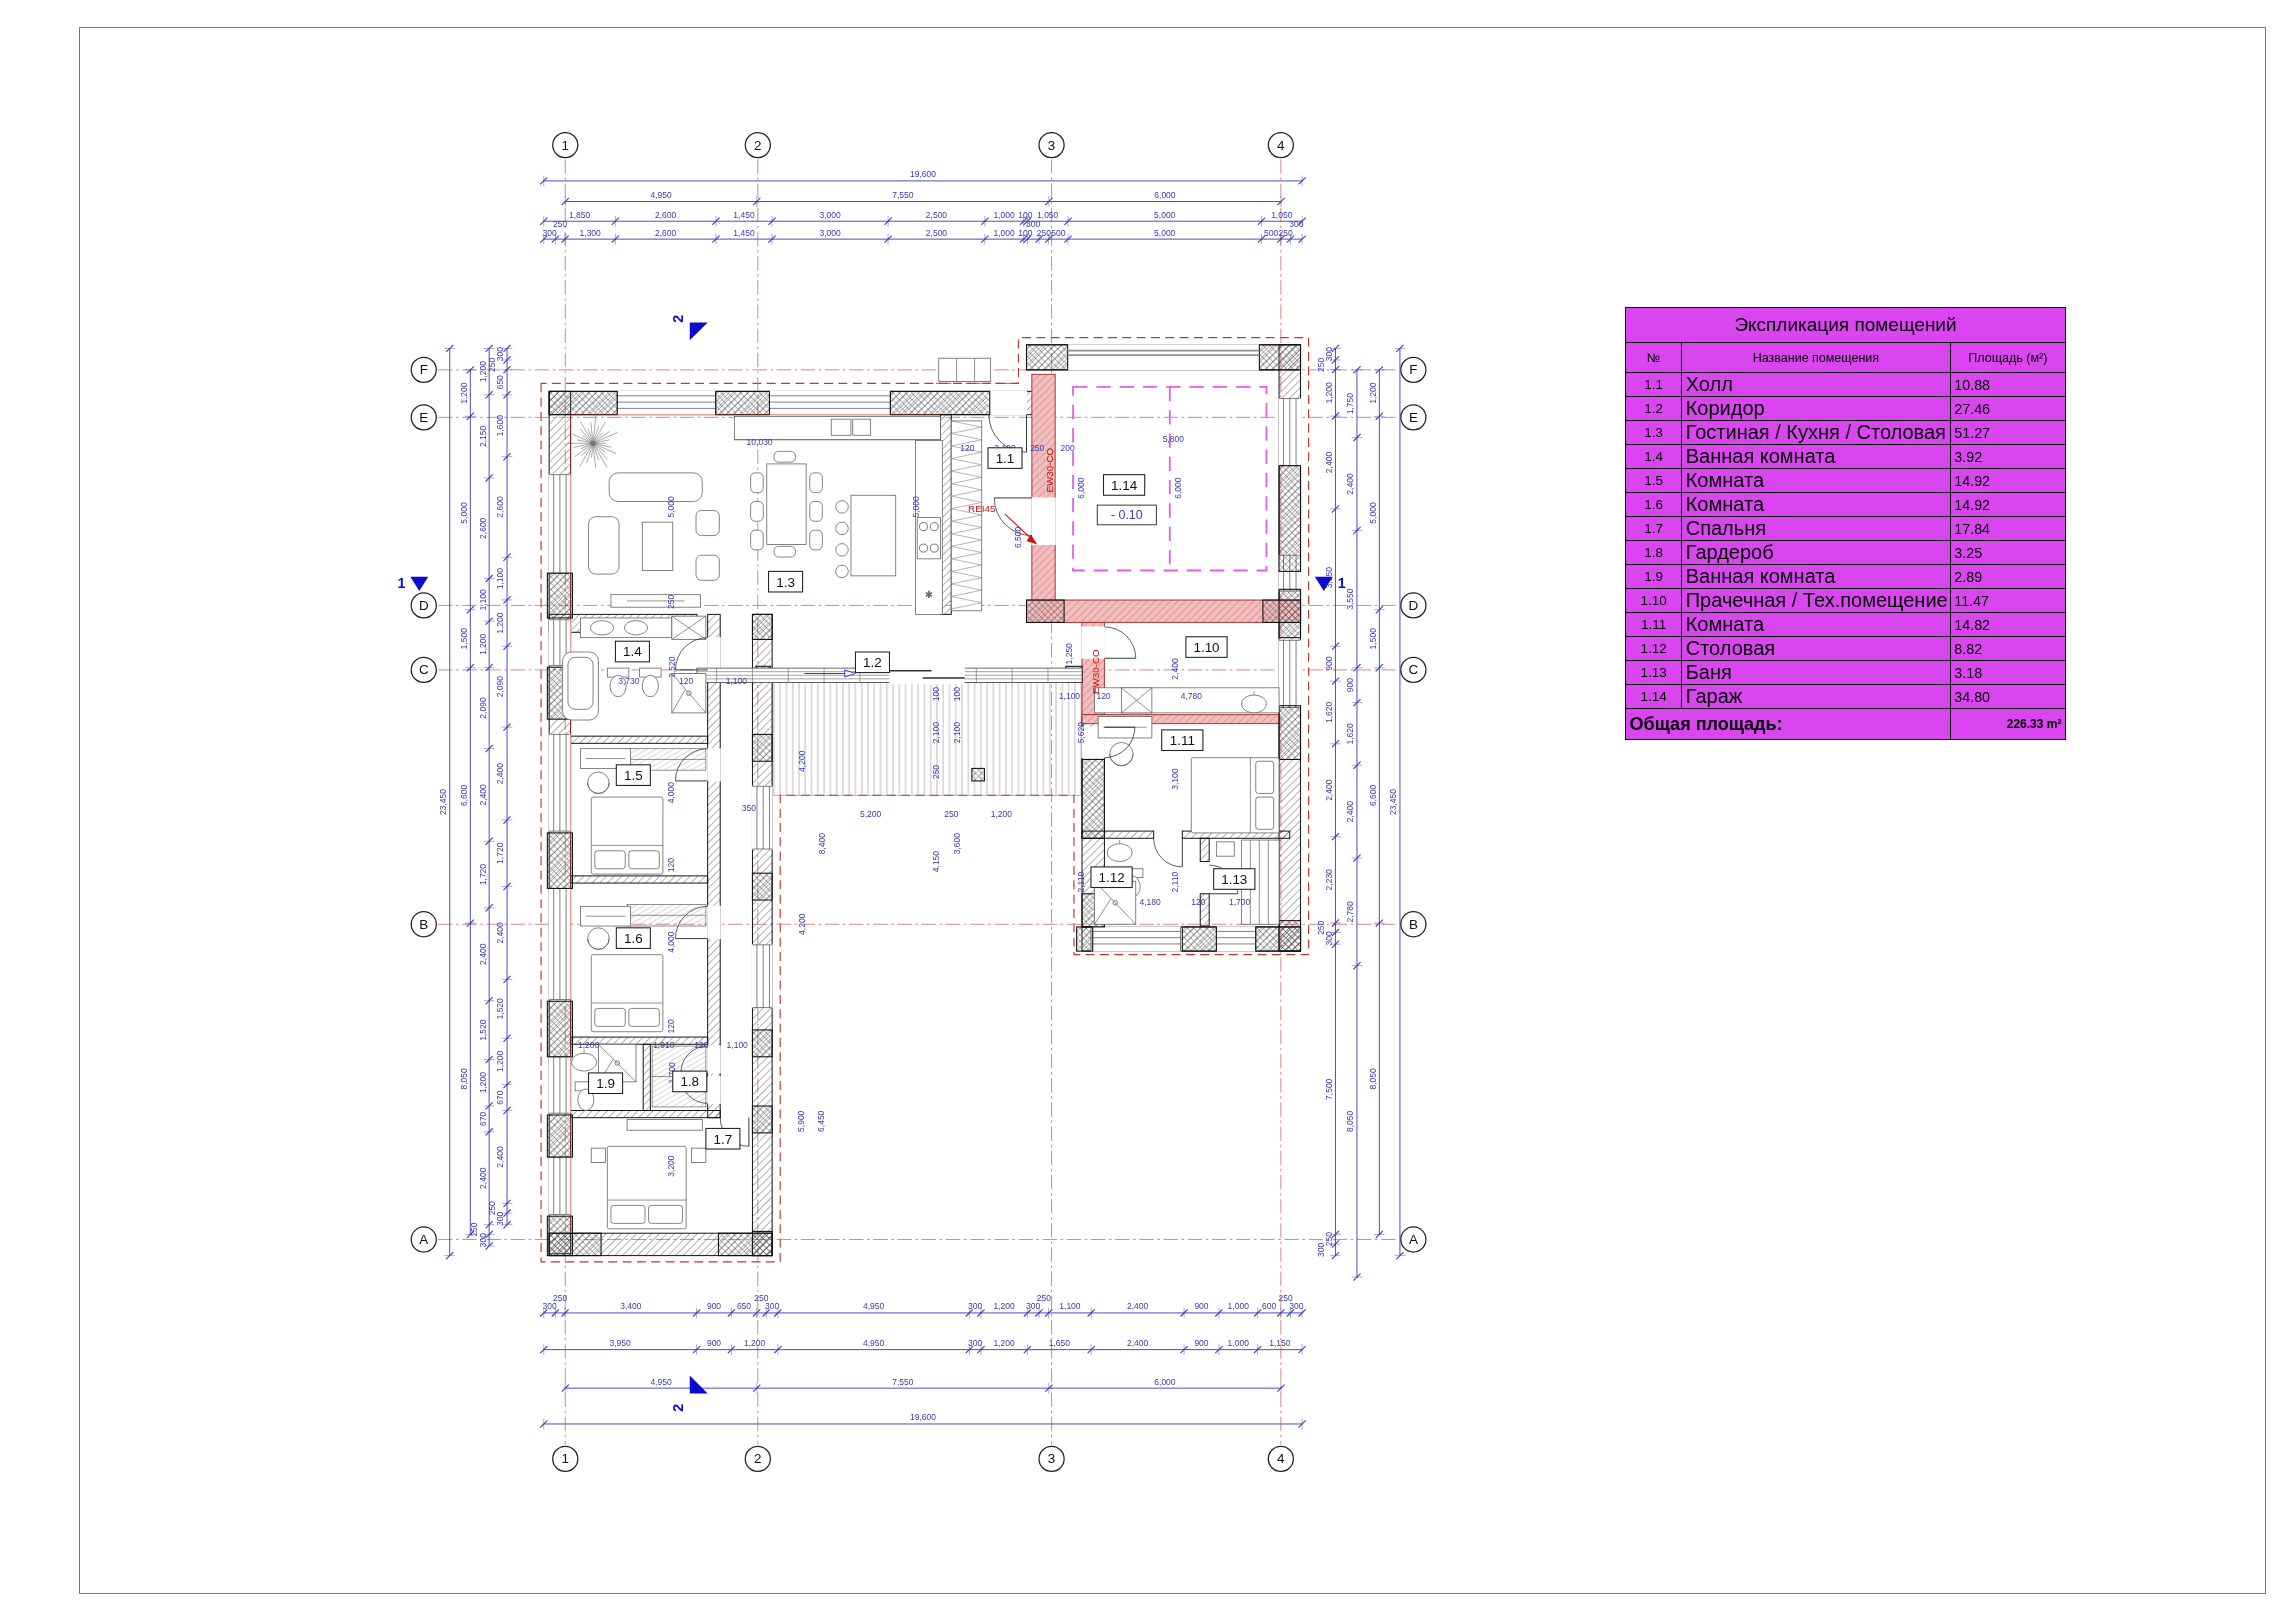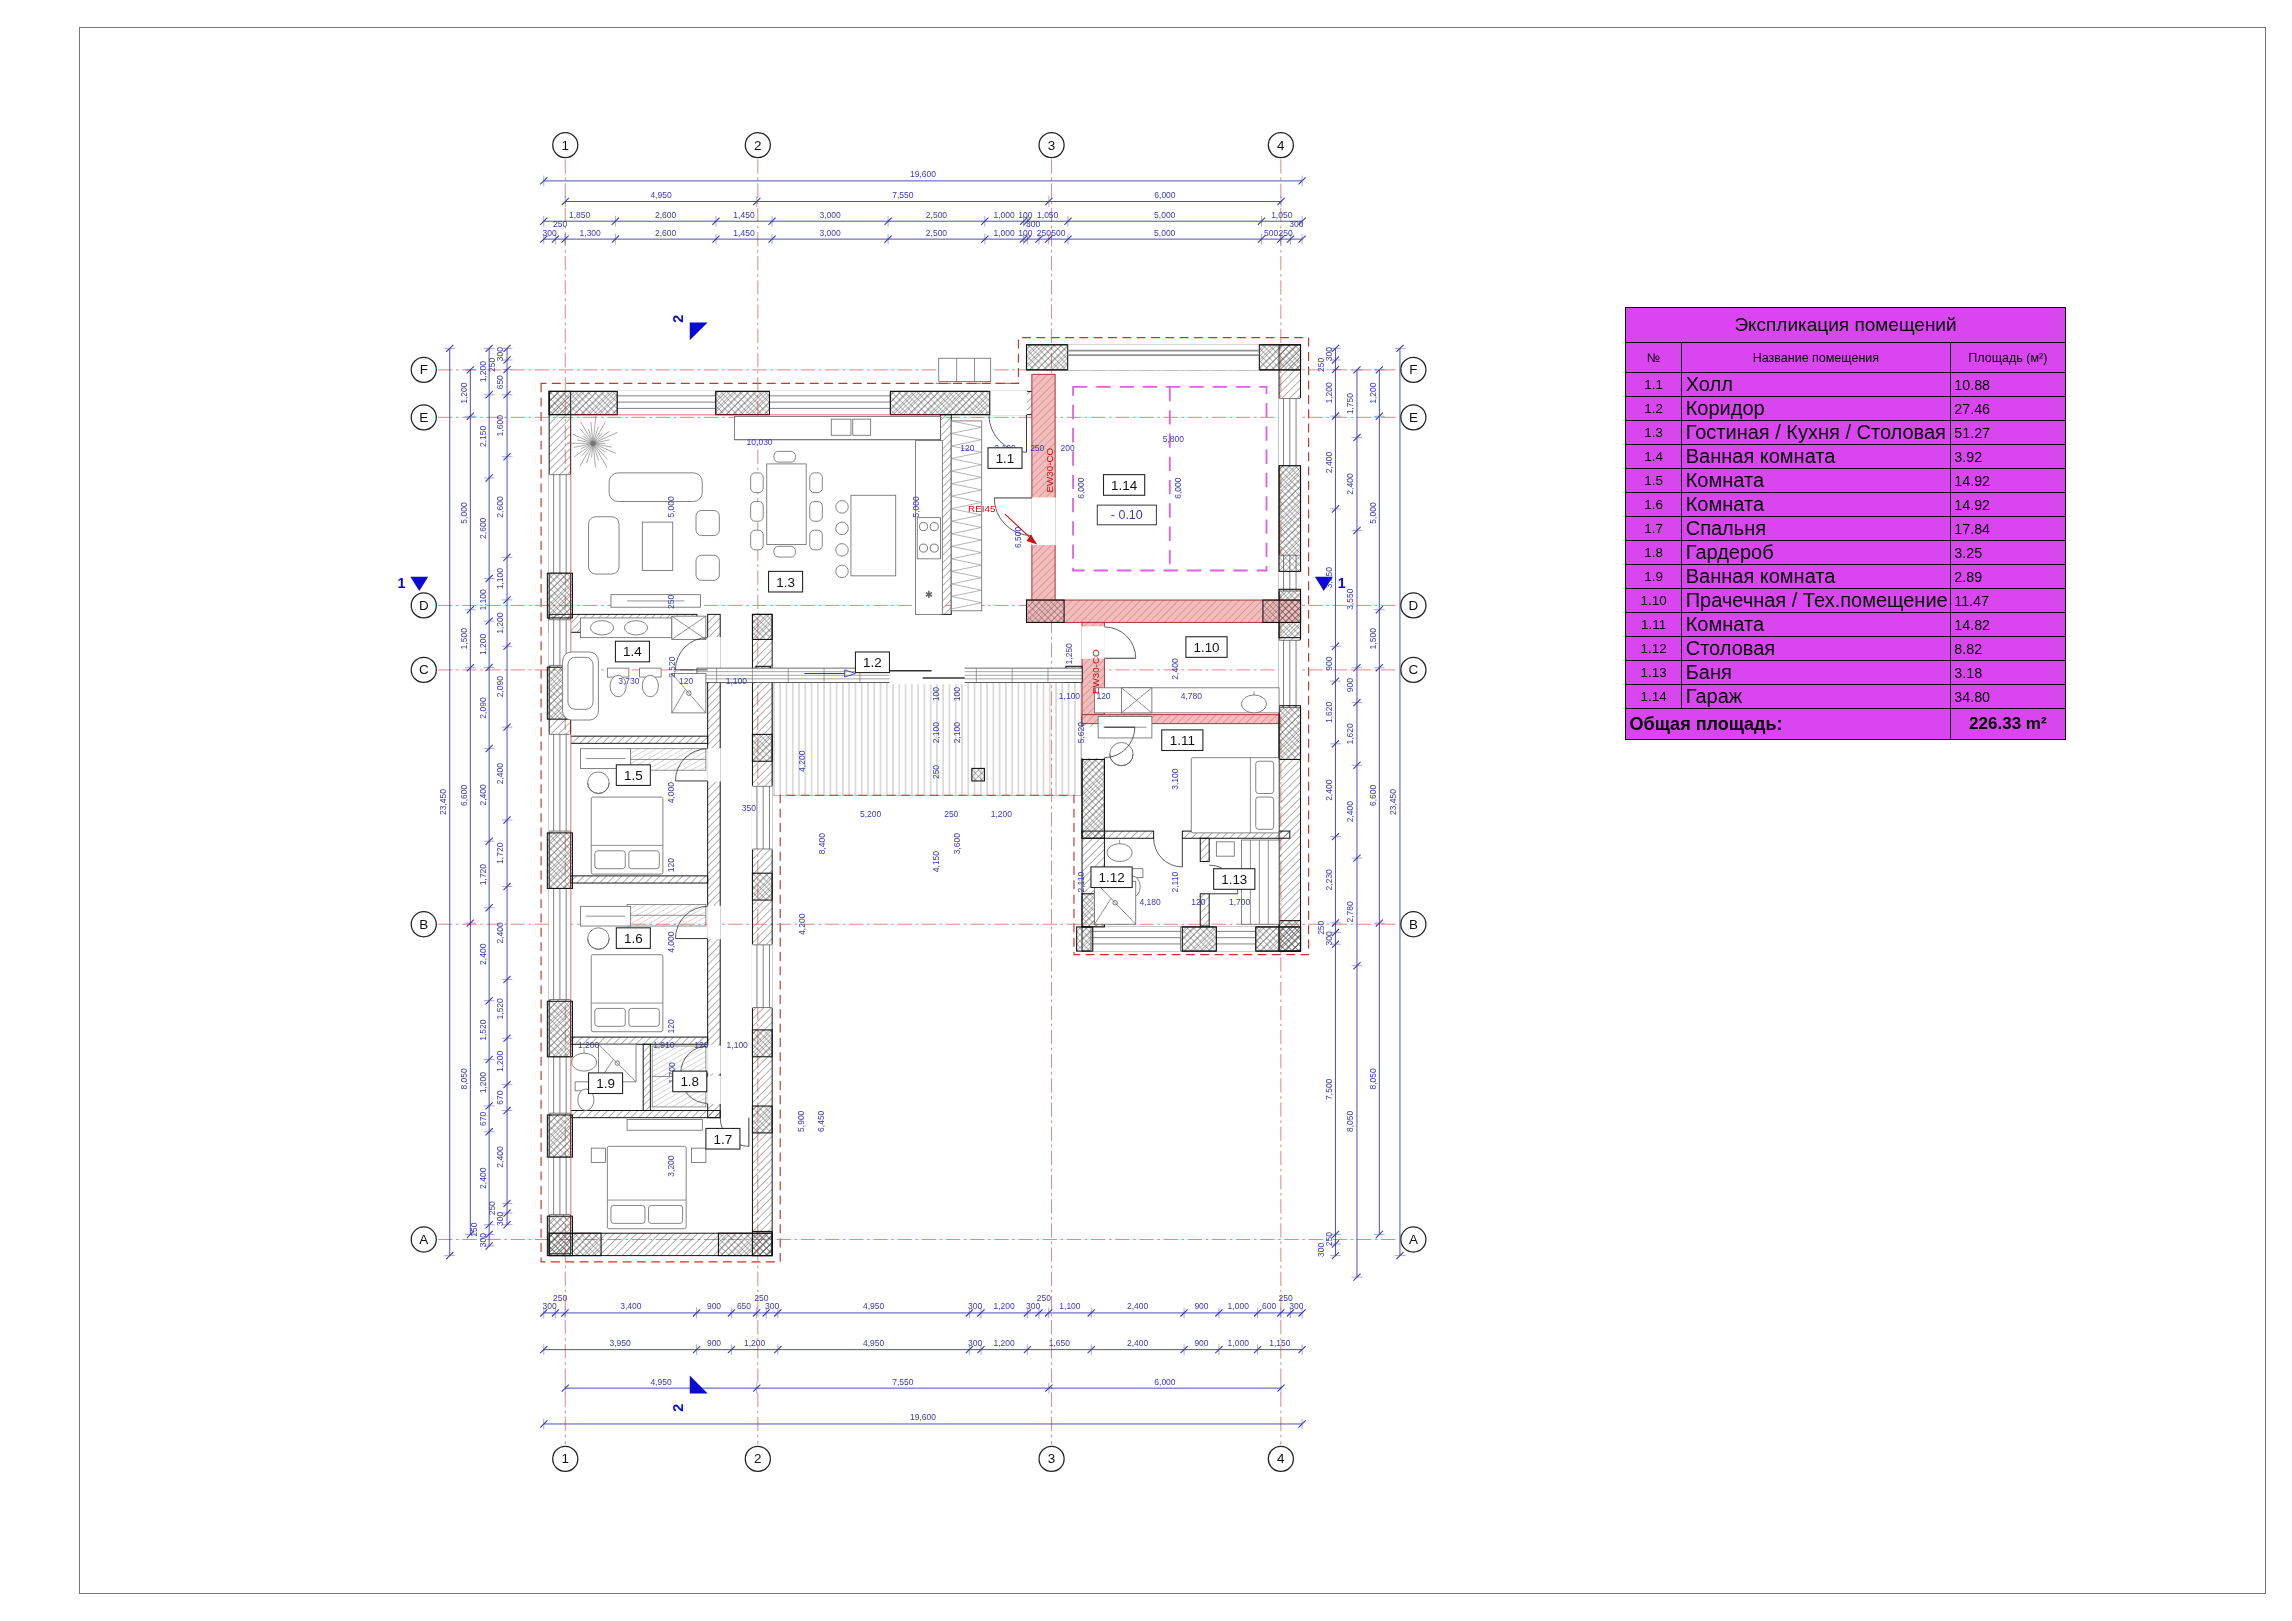--- a/index.html
+++ b/index.html
@@ -9,21 +9,21 @@
   
   #spec{position:absolute;left:1625px;top:307px;width:441px;border-collapse:collapse;table-layout:fixed;background:#d946ef;}
   #spec th,#spec td{border:0.9px solid #000;padding:0 3.6px;overflow:hidden;white-space:nowrap;}
   #spec .ttl{font-size:19px;text-align:center;height:34px;font-weight:400;}
   #spec .hdr th{font-size:12.5px;font-weight:400;text-align:center;height:29px;}
   #spec td.num{font-size:13.4px;text-align:center;height:22.4px;}
   #spec td.nm{font-size:20px;text-align:left;}
   #spec td.ar{font-size:14.3px;text-align:left;margin-left:28px;}
   #spec .tot td{height:30px;}
   #spec .tot .lbl{font-size:18px;font-weight:bold;text-align:left;}
-  #spec .tot .val{font-size:17px;font-weight:bold;text-align:center;}
+  #spec .tot .val{font-size:12px;font-weight:bold;text-align:right;}
   .c1{width:56px}.c2{width:268px}.c3{width:115px}
 </style>
 </head>
 <body>
 
 <div id="sheet-border"></div>
 
 <svg id="plan-svg" width="2293" height="1621" viewBox="0 0 2560 1810">
   <defs>
     <pattern id="hd" patternUnits="userSpaceOnUse" width="6" height="6" patternTransform="rotate(45)">

